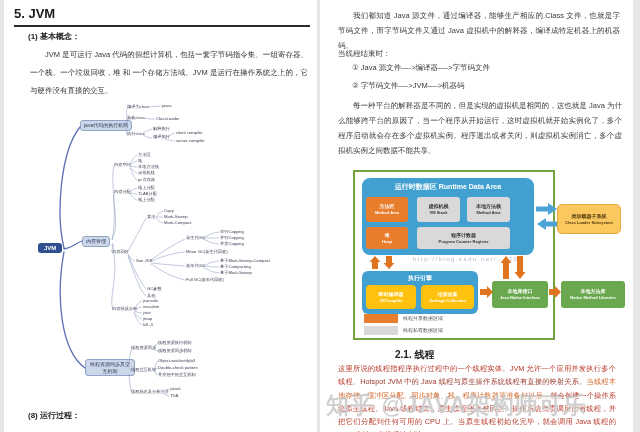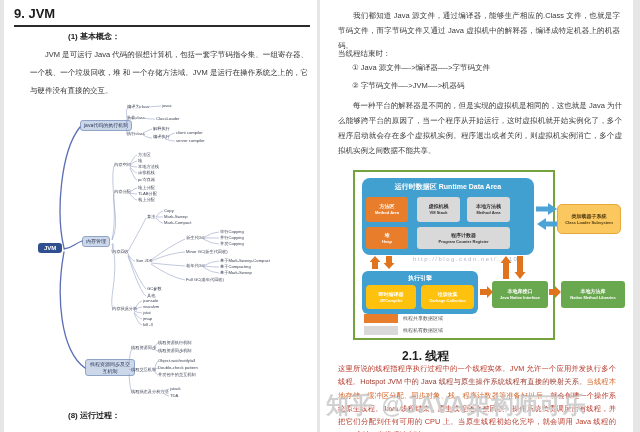--- a/index.html
+++ b/index.html
@@ -10,35 +10,35 @@
     -webkit-font-smoothing:antialiased;
   }
   .page{position:absolute;top:0;height:432px;background:#ffffff;}
   #page-left{left:4px;width:313px;}
   #page-right{left:320px;width:313px;}
   .abs{position:absolute;}
 
   
   .h1{font-size:13px;font-weight:bold;color:#1a1a1a;}
   .h1-rule{border-bottom:2px solid #2b2b2b;}
-  .sub{font-size:8px;font-weight:bold;color:#222;margin-left:40px;}
+  .sub{font-size:8px;font-weight:bold;color:#222;}
   .body-text{font-size:7.5px;color:#333;line-height:18px;text-align:justify;}
   .indent{text-indent:2em;}
 
   
   .mm-root{background:#2f4f8f;color:#fff;font-size:6px;font-weight:bold;
     border-radius:3px;padding:2px 6px;white-space:nowrap;}
   .mm-box{background:#ccd7ea;border:1px solid #90a4c8;border-radius:3px;
     font-size:5px;color:#2a3a55;padding:1px 3px;text-align:center;line-height:1.3;}
   .mm-leaf{font-size:4.2px;color:#3a3f52;white-space:nowrap;line-height:1;}
 
   
   .r-text{font-size:7.5px;color:#3a3a3a;line-height:15px;text-align:justify;}
   .step{font-size:7.5px;color:#3a3a3a;white-space:nowrap;}
-  .h2{font-size:12px;font-weight:bold;color:#222;margin-left:7px;}
+  .h2{font-size:10px;font-weight:bold;color:#222;}
   .thread{font-size:7.3px;line-height:13.3px;text-align:justify;}
   .c-red{color:#b8392a;}
   .c-dark{color:#9c3a2e;margin-top:47px;}
   .c-orange{color:#d4692e;}
 
   
   .green-frame{border:2px solid #74a33e;background:#fff;}
   .blue-panel{background:#41a0d0;border-radius:8px;}
   .panel-title{color:#fff;font-weight:bold;font-size:7px;text-align:center;white-space:nowrap;}
   .dbox{position:absolute;display:flex;flex-direction:column;align-items:center;
@@ -55,21 +55,21 @@
   .csdn-mark{font-size:6px;color:rgba(150,155,180,0.75);letter-spacing:1.5px;white-space:nowrap;}
   .zhihu-mark{font-size:23px;font-weight:bold;color:rgba(140,140,140,0.4);
     letter-spacing:1px;white-space:nowrap;text-shadow:0 1px 1px rgba(255,255,255,0.9);z-index:5;}
 
   svg.overlay{position:absolute;left:0;top:0;pointer-events:none;z-index:2;}
 </style>
 </head>
 <body>
 
 <div class="page" id="page-left">
-  <div class="abs h1 h1-rule" style="left:10px;top:6px;width:296px;padding-bottom:4px;">9. JVM</div>
+  <div class="abs h1 h1-rule" style="left:10px;top:6px;width:296px;padding-bottom:4px;">5. JVM</div>
   <div class="abs sub" style="left:24px;top:31px;">(1) 基本概念：</div>
   <div class="abs body-text indent" style="left:26px;top:46px;width:278px;">JVM 是可运行 Java 代码的假想计算机，包括一套字节码指令集、一组寄存器、一个栈、一个垃圾回收，堆 和 一个存储方法域。JVM 是运行在操作系统之上的，它与硬件没有直接的交互。</div>
   <div class="abs sub" style="left:24px;top:410px;">(8) 运行过程：</div>
 </div>
 
 <div>
   <span class="abs mm-root" style="left:38px;top:243px;">JVM</span>
 
   <span class="abs mm-box" style="left:80px;top:120px;">java代码的执行机制</span>
   <span class="abs mm-leaf" style="left:127px;top:105px;">编译为class</span>

